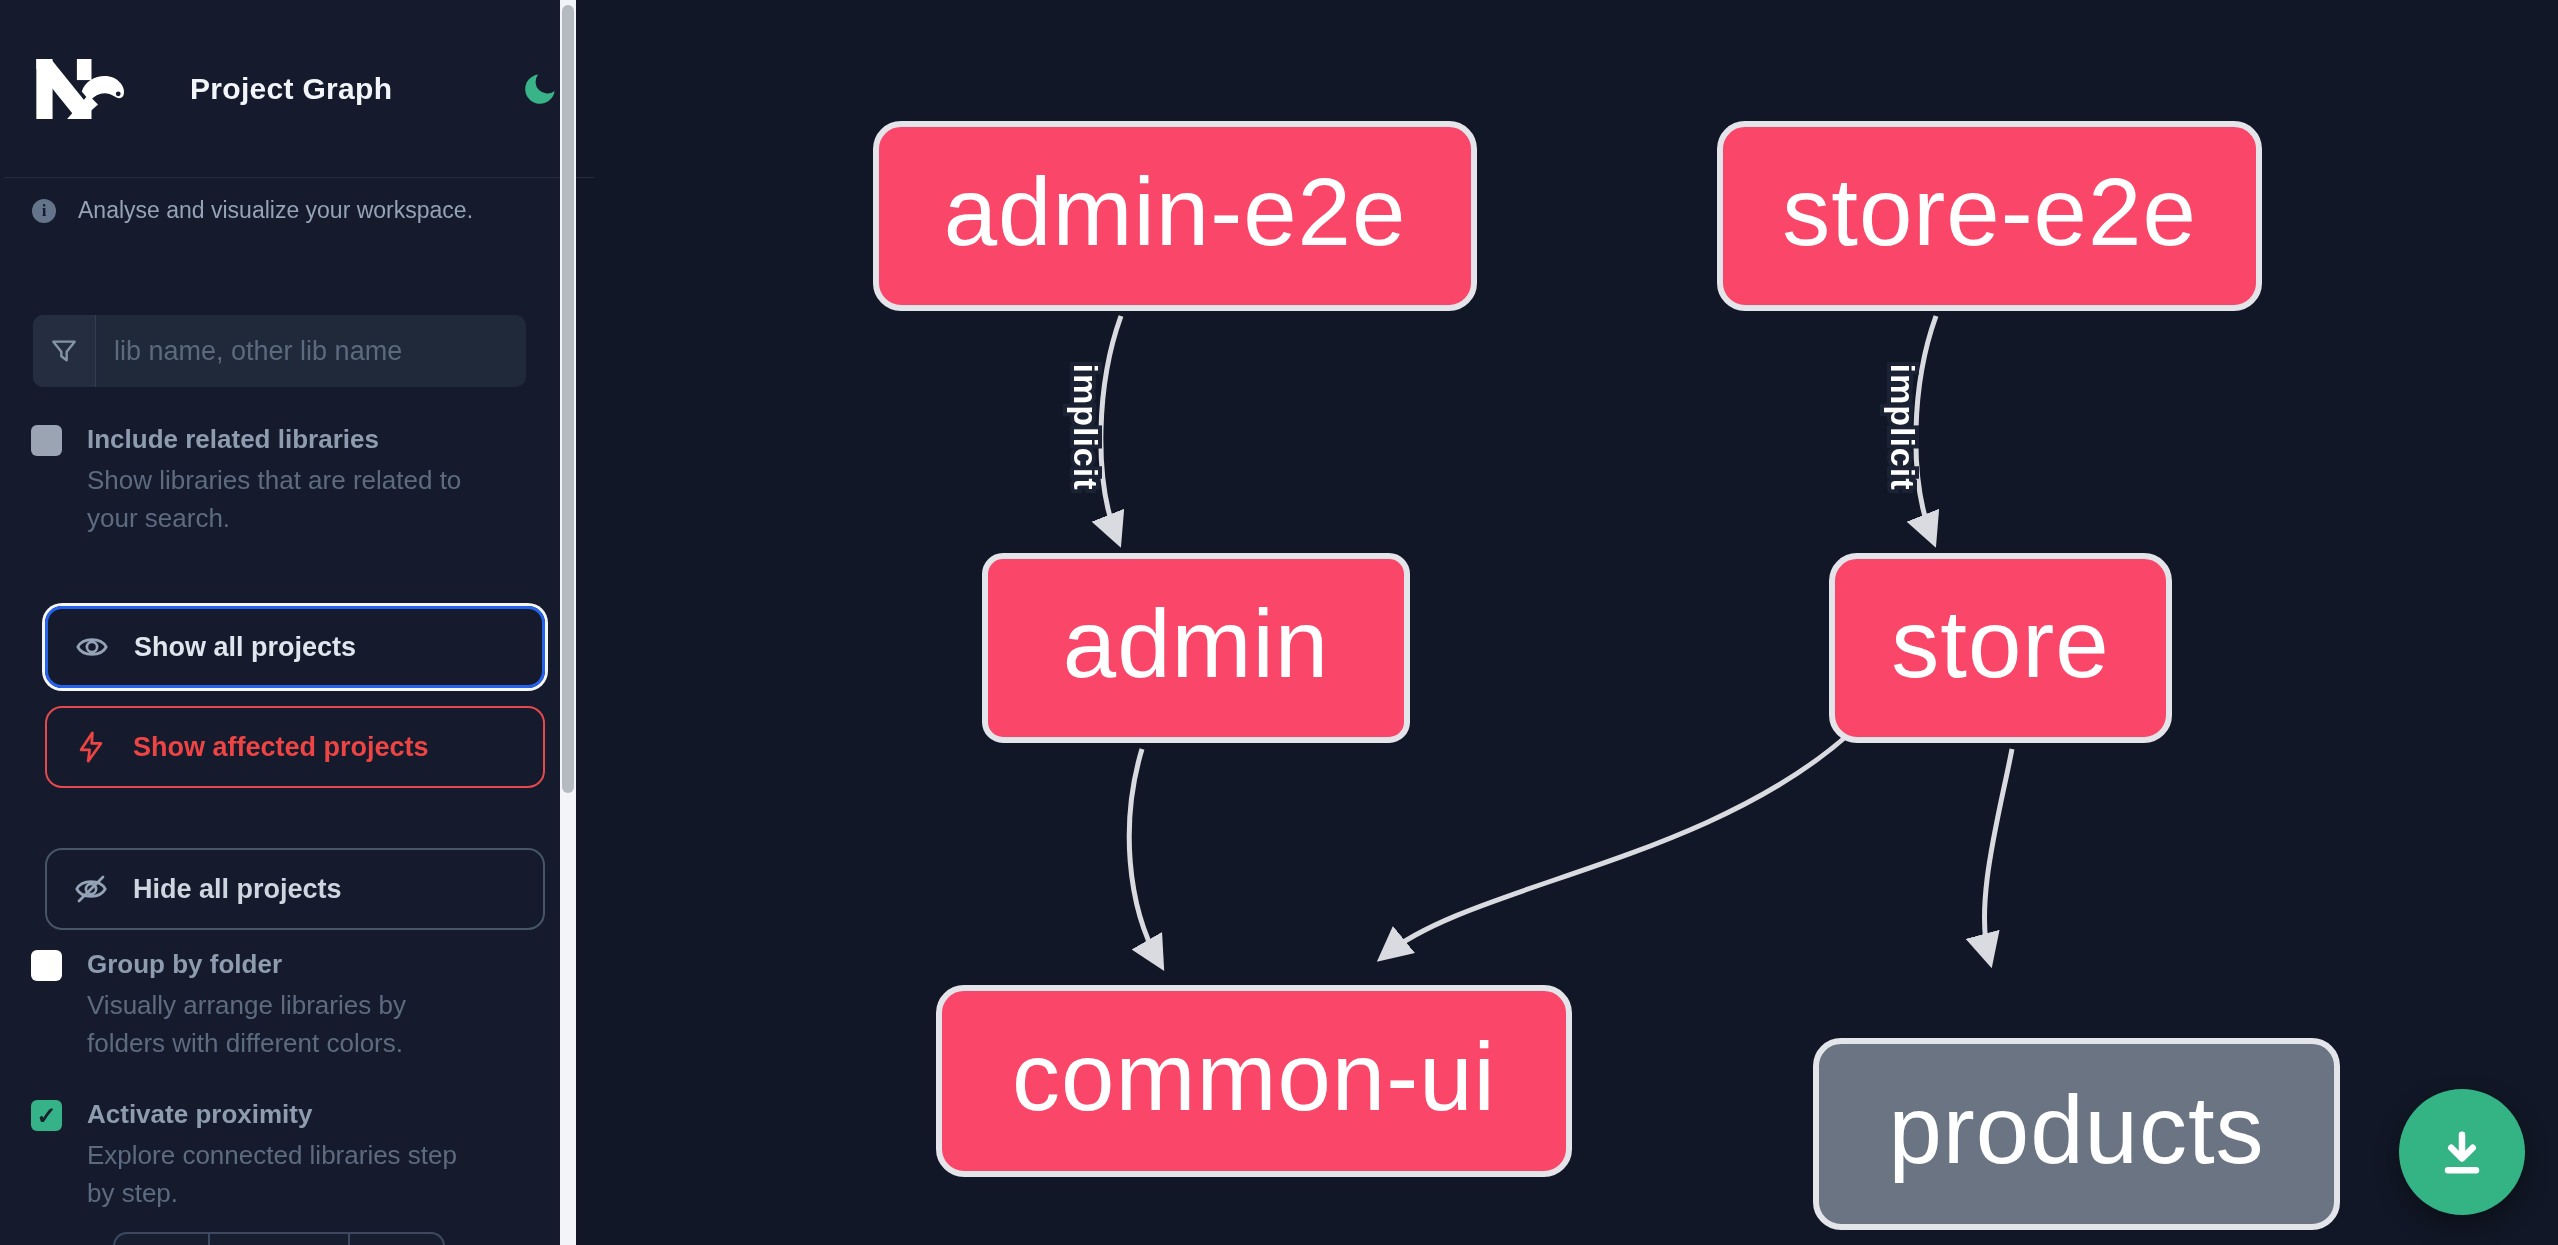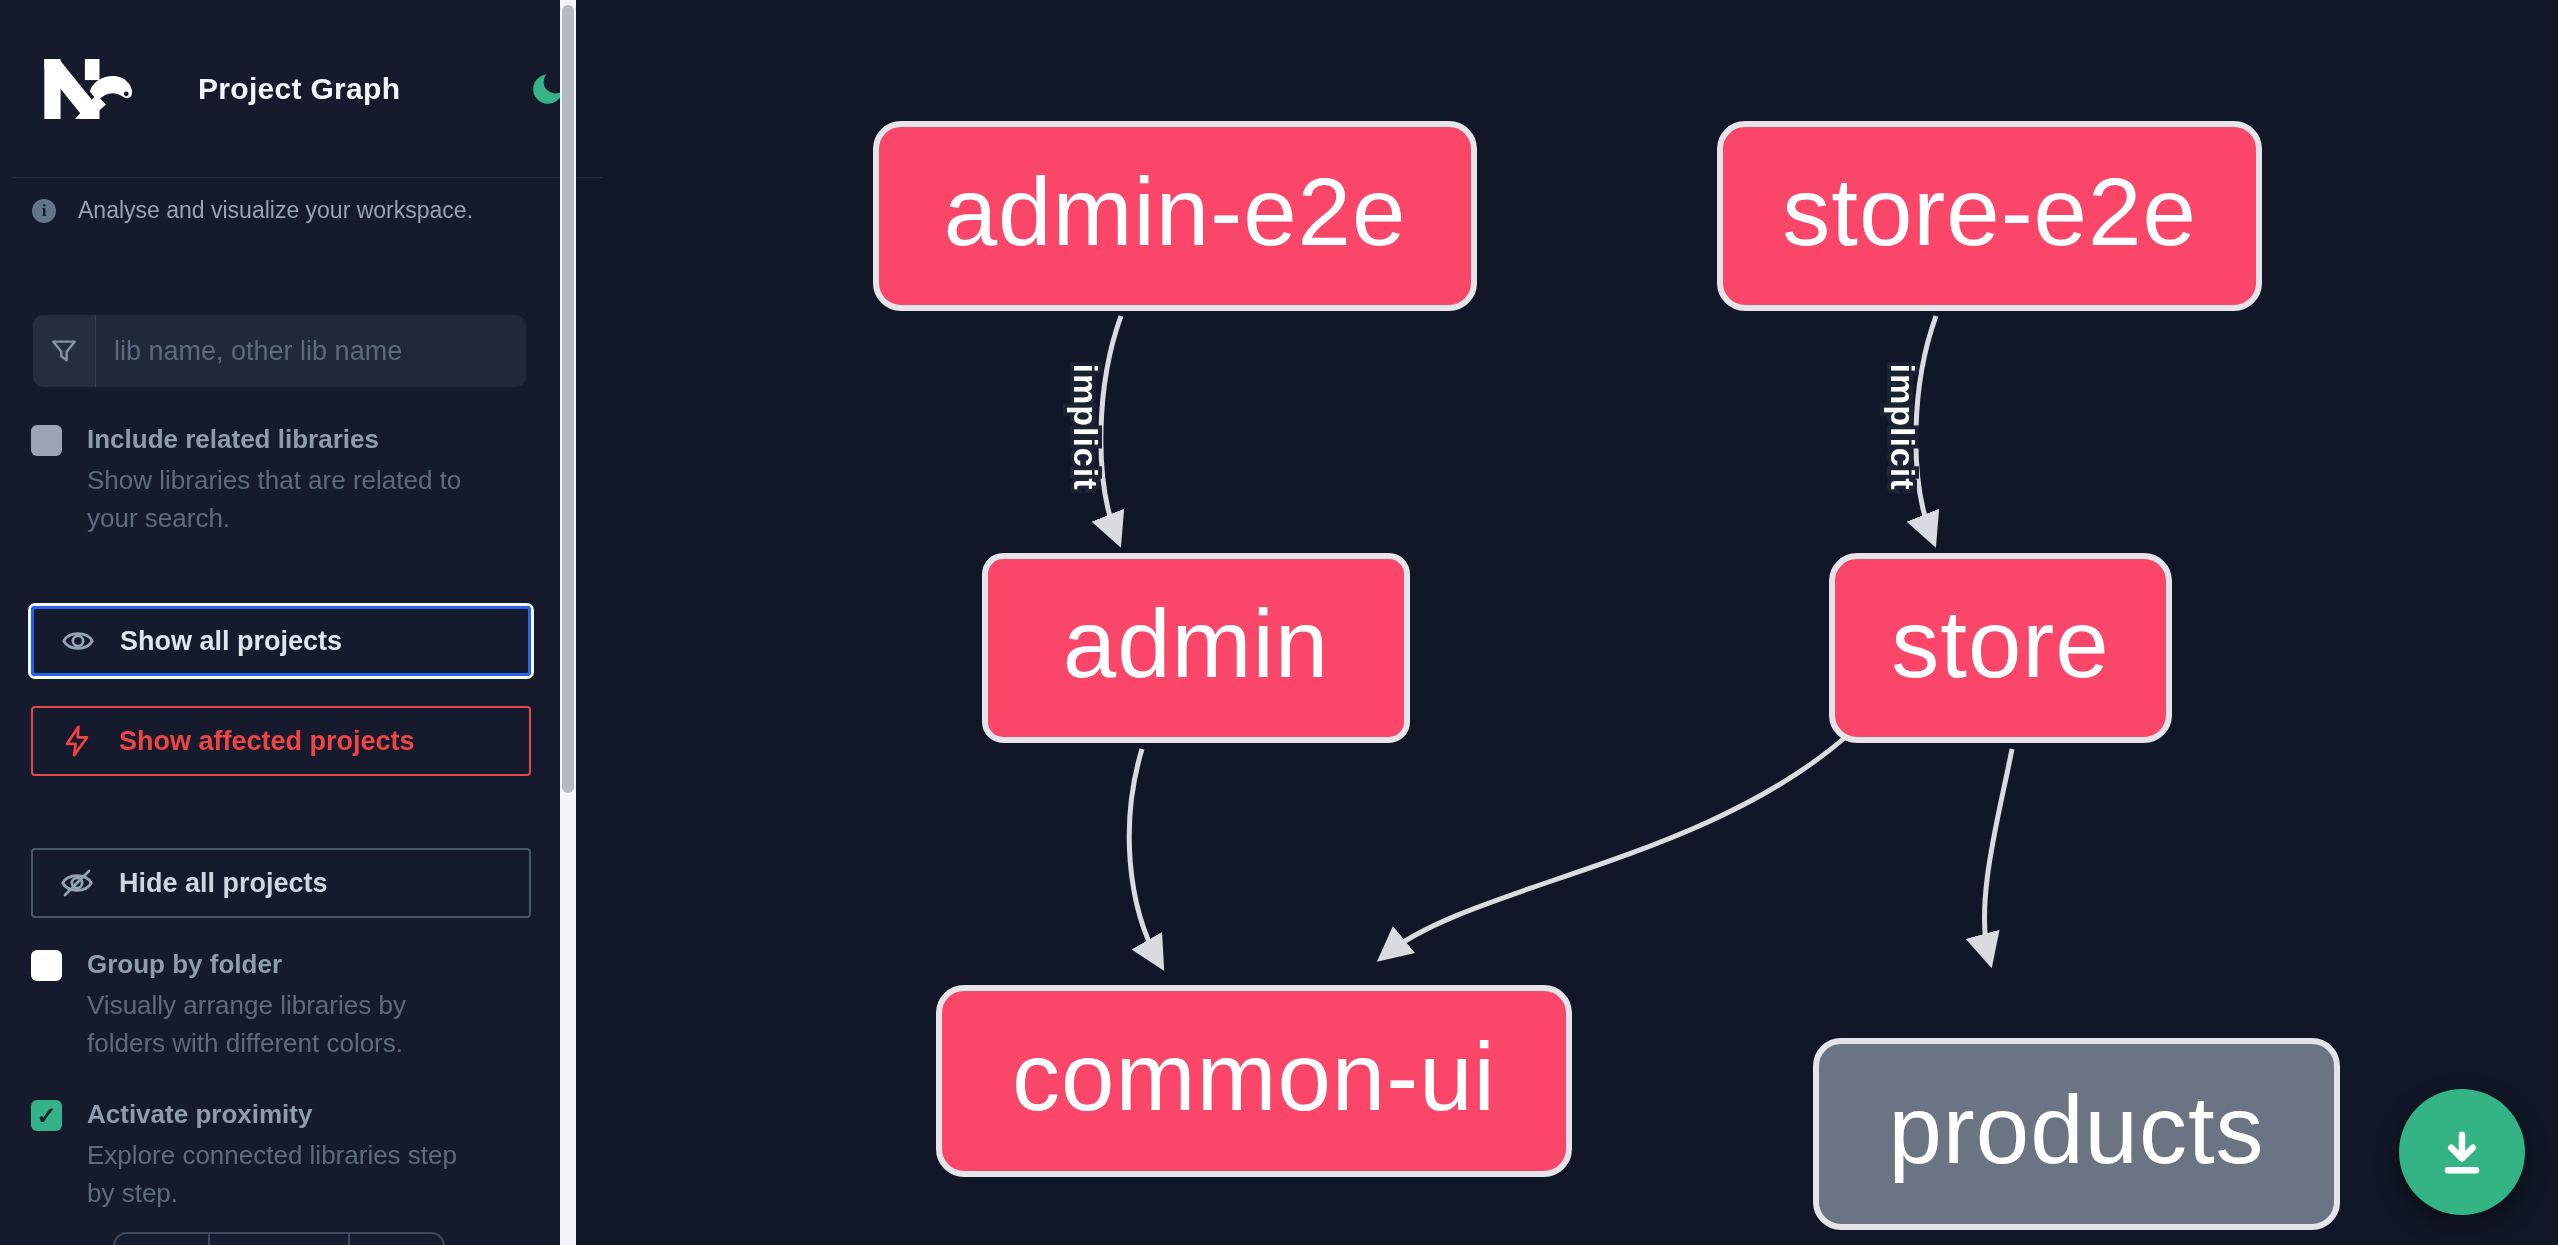--- a/index.html
+++ b/index.html
@@ -8,21 +8,21 @@
     position:relative; width:2558px; height:1245px; overflow:hidden;
     background:#111726; font-family:"Liberation Sans", sans-serif;
   }
 
   
   .sidebar {
     position:absolute; left:0; top:0; width:560px; height:1245px;
     background:#151b2c; z-index:5;
   }
   .sb-header {
-    position:absolute; left:12px; top:0; width:590px; height:178px;
+    position:absolute; left:4px; top:0; width:590px; height:178px;
     border-bottom:1px solid #232c3e; display:flex; align-items:center;
     padding:0 34px 0 32px;
   }
   .logo-svg { width:98px; height:60px; display:block; }
   .sb-title { margin-left:56px; font-size:30px; font-weight:700; color:#f2f5f9; letter-spacing:.3px; }
   .theme-btn { margin-left:auto; background:transparent; border:none; padding:0; cursor:pointer; width:40px; height:40px; display:flex; align-items:center; justify-content:center; }
 
   .tagline-row { position:absolute; left:32px; top:197px; display:flex; align-items:center; }
   .info-icon {
     width:24px; height:24px; border-radius:50%; background:#64748b;
@@ -51,21 +51,21 @@
     display:flex; align-items:center; justify-content:center; cursor:pointer;
   }
   .box.gray  { background:#9ba4b2; }
   .box.white { background:#ffffff; }
   .box.green { background:#35b287; color:#16202e; font-size:24px; font-weight:700; }
   .check-texts { margin-left:25px; width:412px; }
   .check-label { font-size:26px; font-weight:700; color:#8e9cb0; line-height:32px; }
   .check-desc  { font-size:26px; color:#5d6b80; line-height:38px; margin-top:6px; white-space:pre-line; }
 
   .sb-btn {
-    position:absolute; left:31px; width:500px; height:70px; border-radius:4px;
+    position:absolute; left:45px; width:500px; height:82px; border-radius:17px;
     background:transparent; display:flex; align-items:center; padding:0 0 0 26px;
     font-size:27px; font-weight:700; cursor:pointer; font-family:"Liberation Sans",sans-serif;
   }
   .sb-btn .ic { width:36px; height:36px; margin-right:24px; display:flex; align-items:center; justify-content:center; }
   .btn-showall  { top:606px; border:3px solid #2563eb; box-shadow:0 0 0 3px #f4f6f8; color:#dfe6ee; }
   .btn-affected { top:706px; border:2px solid #e5484d; color:#ef4444; }
   .btn-hideall  { top:808px; border:2px solid #475569; color:#ced6e0;margin-top:40px; }
 
   .partial-control {
     position:absolute; left:113px; top:1232px; width:332px; height:30px;

